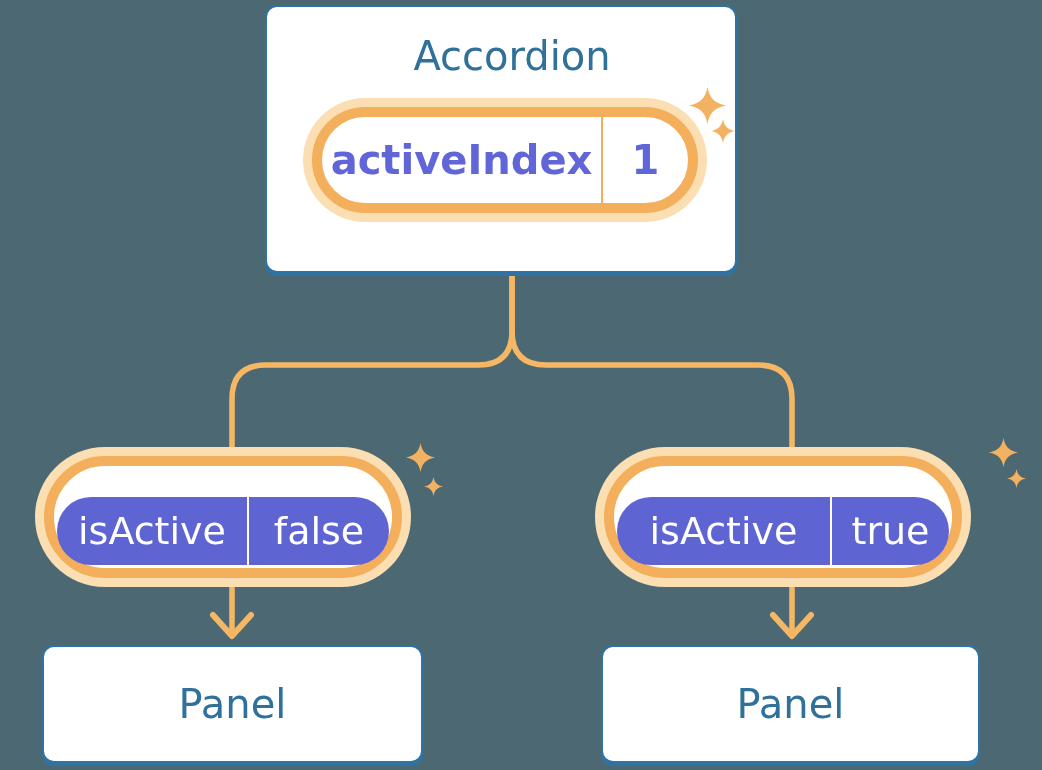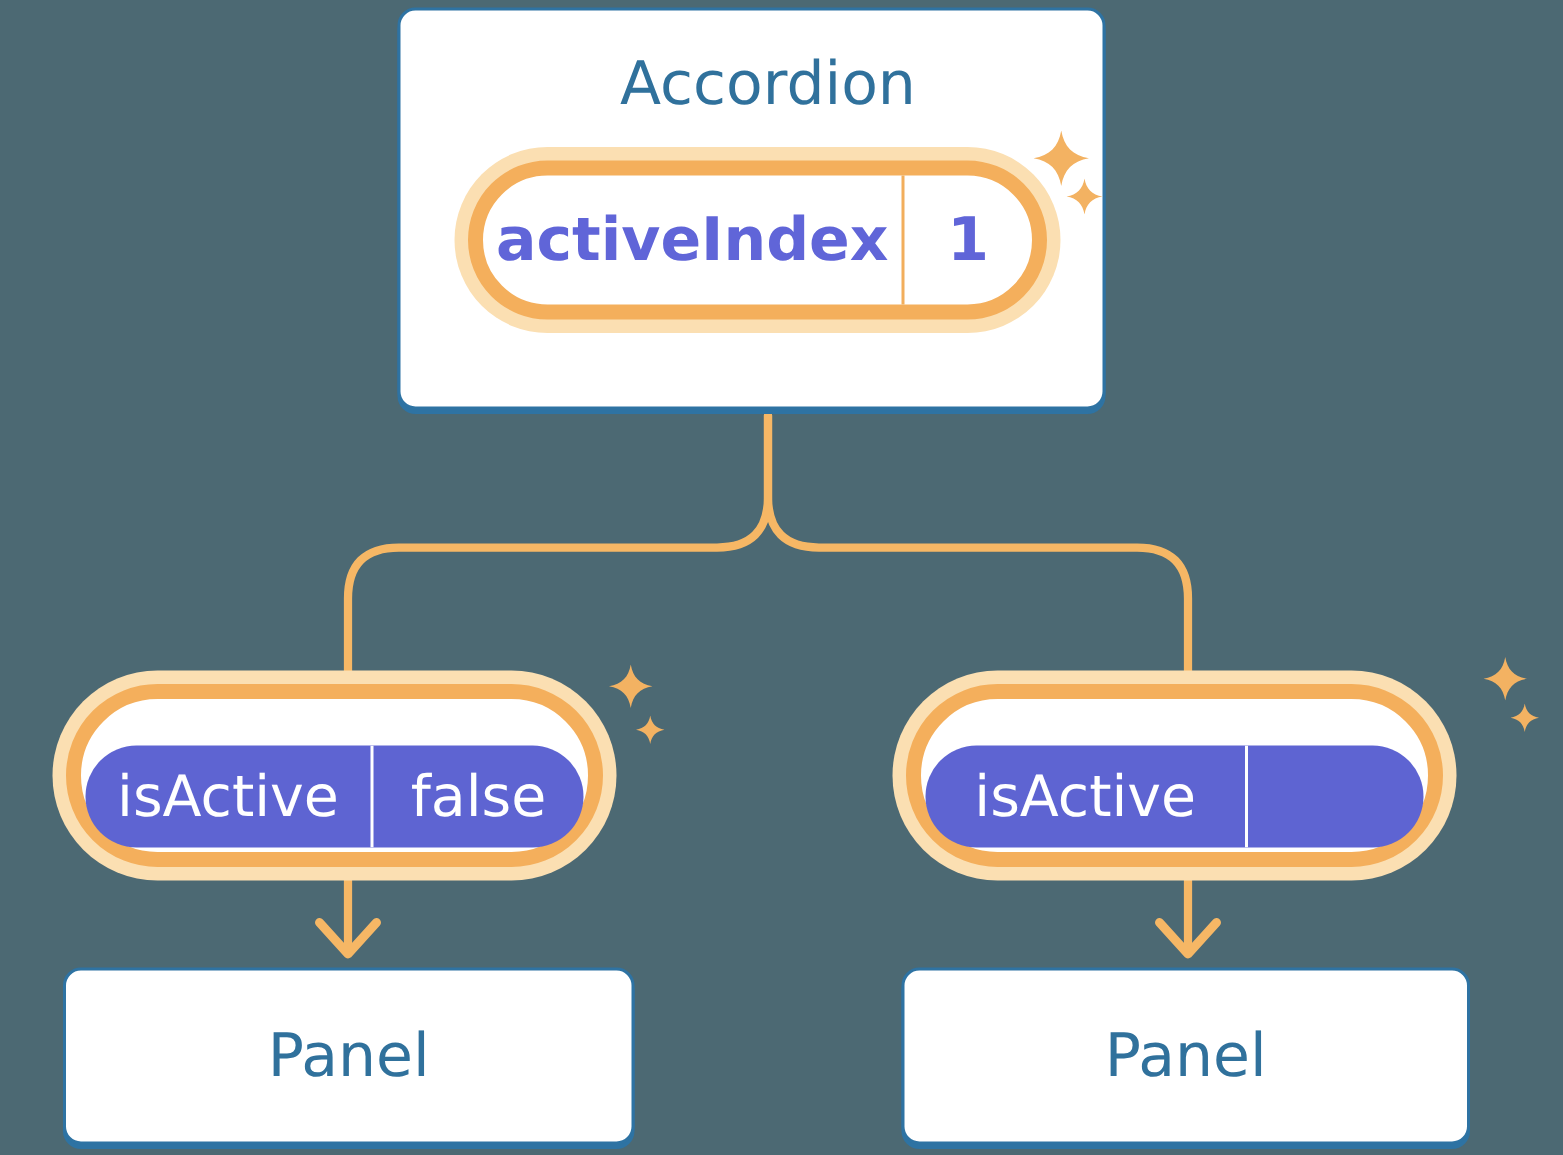--- a/index.html
+++ b/index.html
@@ -95,20 +95,21 @@
     <path d="M16 0 C17.6 9.4 22.6 14.4 32 16 C22.6 17.6 17.6 22.6 16 32 C14.4 22.6 9.4 17.6 0 16 C9.4 14.4 14.4 9.4 16 0 Z"></path>
   </svg>
   <svg class="sparkle" style="left:424px;top:477px;width:19px;height:19px" viewBox="0 0 32 32">
     <path d="M16 0 C17.6 9.4 22.6 14.4 32 16 C22.6 17.6 17.6 22.6 16 32 C14.4 22.6 9.4 17.6 0 16 C9.4 14.4 14.4 9.4 16 0 Z"></path>
   </svg>
 
   <div class="pill prop-pill pill-right">
     <div class="prop-inner">
       <div class="cell label">isActive</div>
       <div class="prop-divider"></div>
+      <div class="cell value">true</div>
     </div>
   </div>
   <svg class="sparkle" style="left:989px;top:438px;width:29px;height:29px" viewBox="0 0 32 32">
     <path d="M16 0 C17.6 9.4 22.6 14.4 32 16 C22.6 17.6 17.6 22.6 16 32 C14.4 22.6 9.4 17.6 0 16 C9.4 14.4 14.4 9.4 16 0 Z"></path>
   </svg>
   <svg class="sparkle" style="left:1007px;top:469px;width:19px;height:19px" viewBox="0 0 32 32">
     <path d="M16 0 C17.6 9.4 22.6 14.4 32 16 C22.6 17.6 17.6 22.6 16 32 C14.4 22.6 9.4 17.6 0 16 C9.4 14.4 14.4 9.4 16 0 Z"></path>
   </svg>
 
   <div class="box panel-box panel-left">

